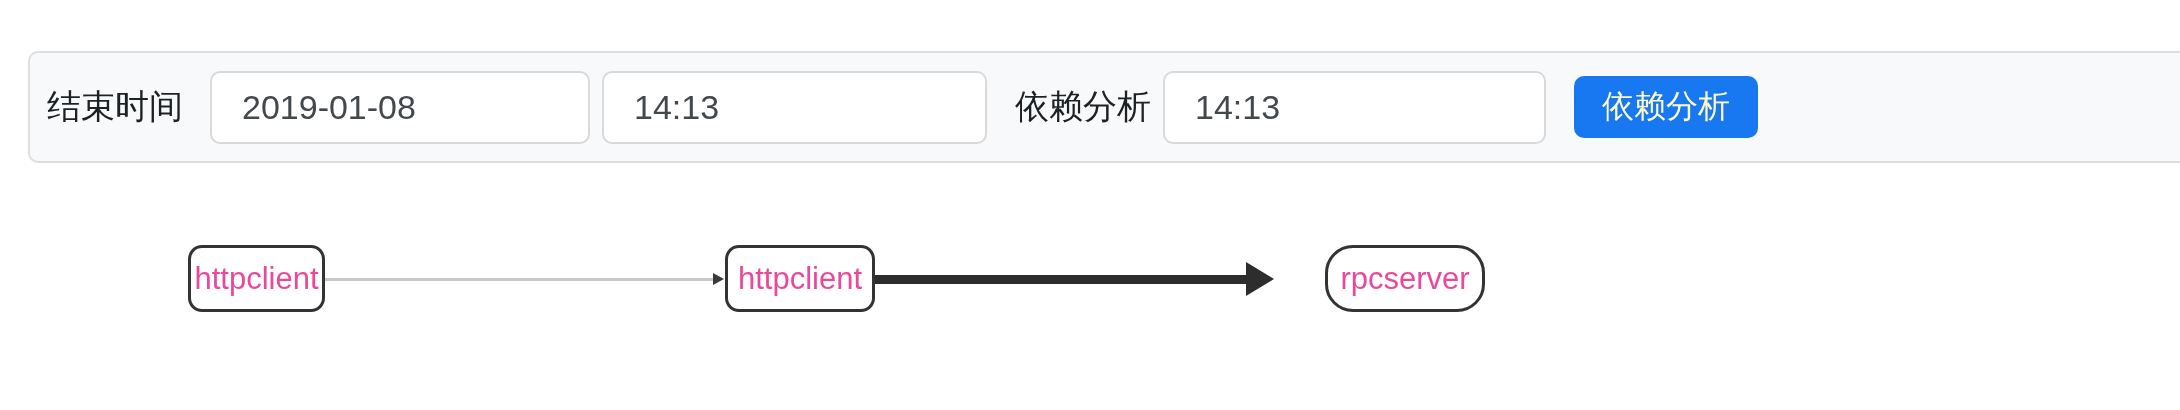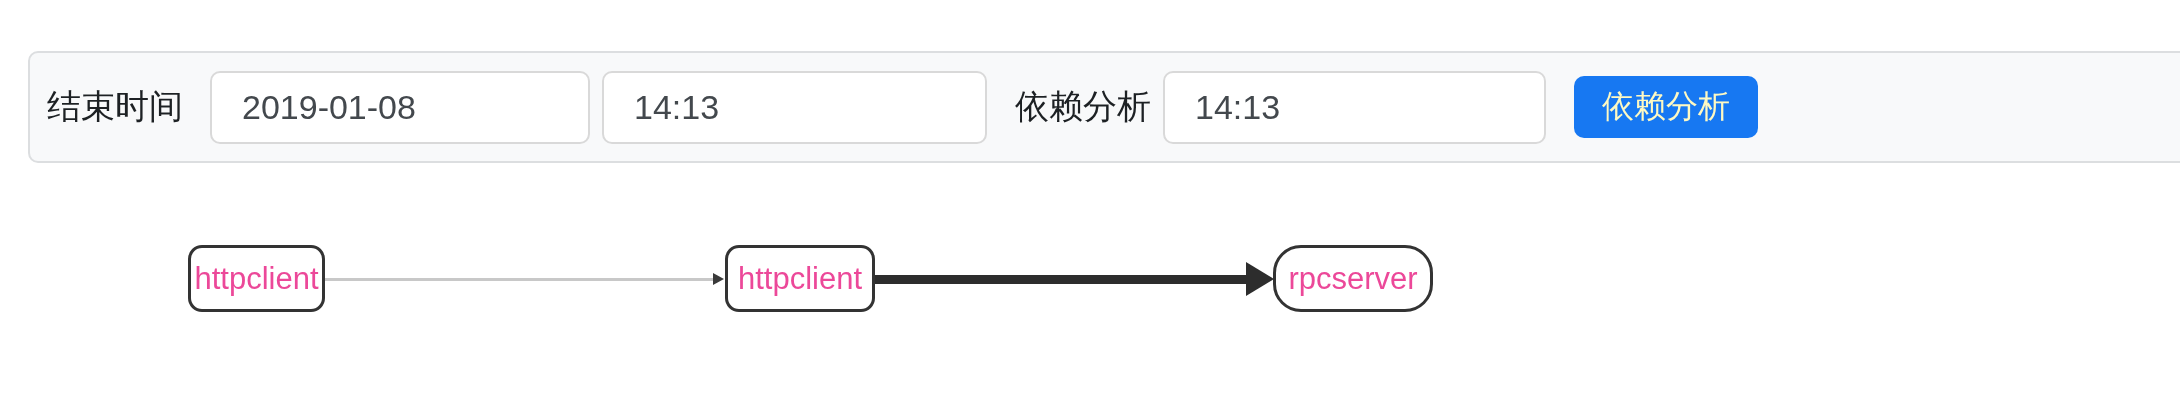--- a/index.html
+++ b/index.html
@@ -85,21 +85,21 @@
     border-radius: 14px;
     display: flex;
     align-items: center;
     justify-content: center;
     font-size: 31px;
     color: #ec4899;
     z-index: 2;
   }
   .node-httpclient { left: 188px; width: 137px; }
   .node-springmvc  { left: 725px; width: 150px; }
-  .node-rpcserver  { left: 1273px; width: 160px; border-radius: 28px; }
+  .node-rpcserver  { left: 1325px; width: 160px; border-radius: 28px; }
 
   .edge-line { position: absolute; z-index: 1; }
   .edge-thin {
     left: 325px; top: 278px;
     width: 392px; height: 3px;
     background: #c8c8c8;
   }
   .edge-thin-head {
     position: absolute;
     left: 713px; top: 273px;

